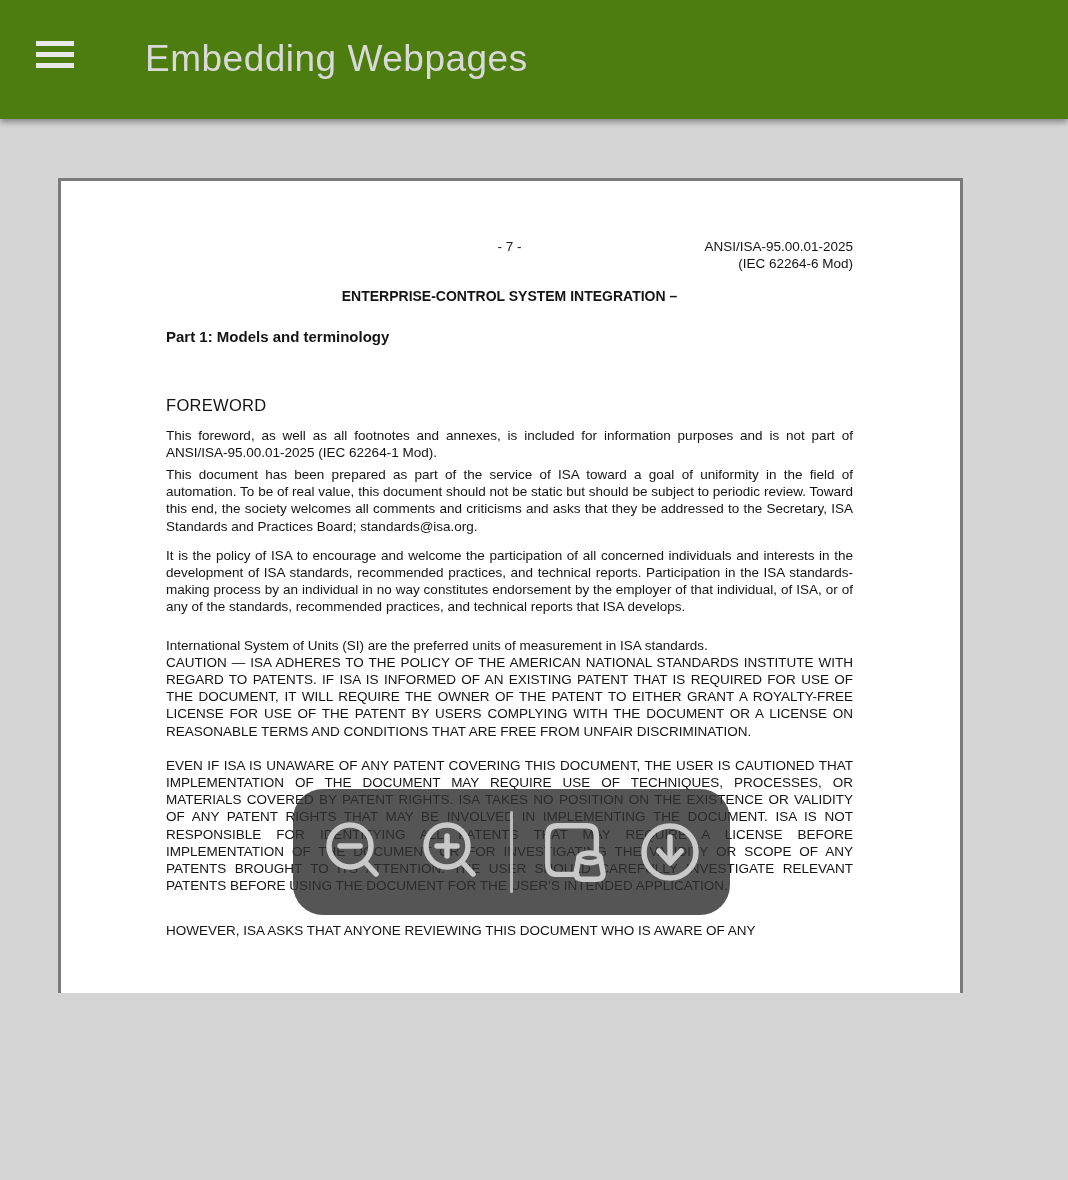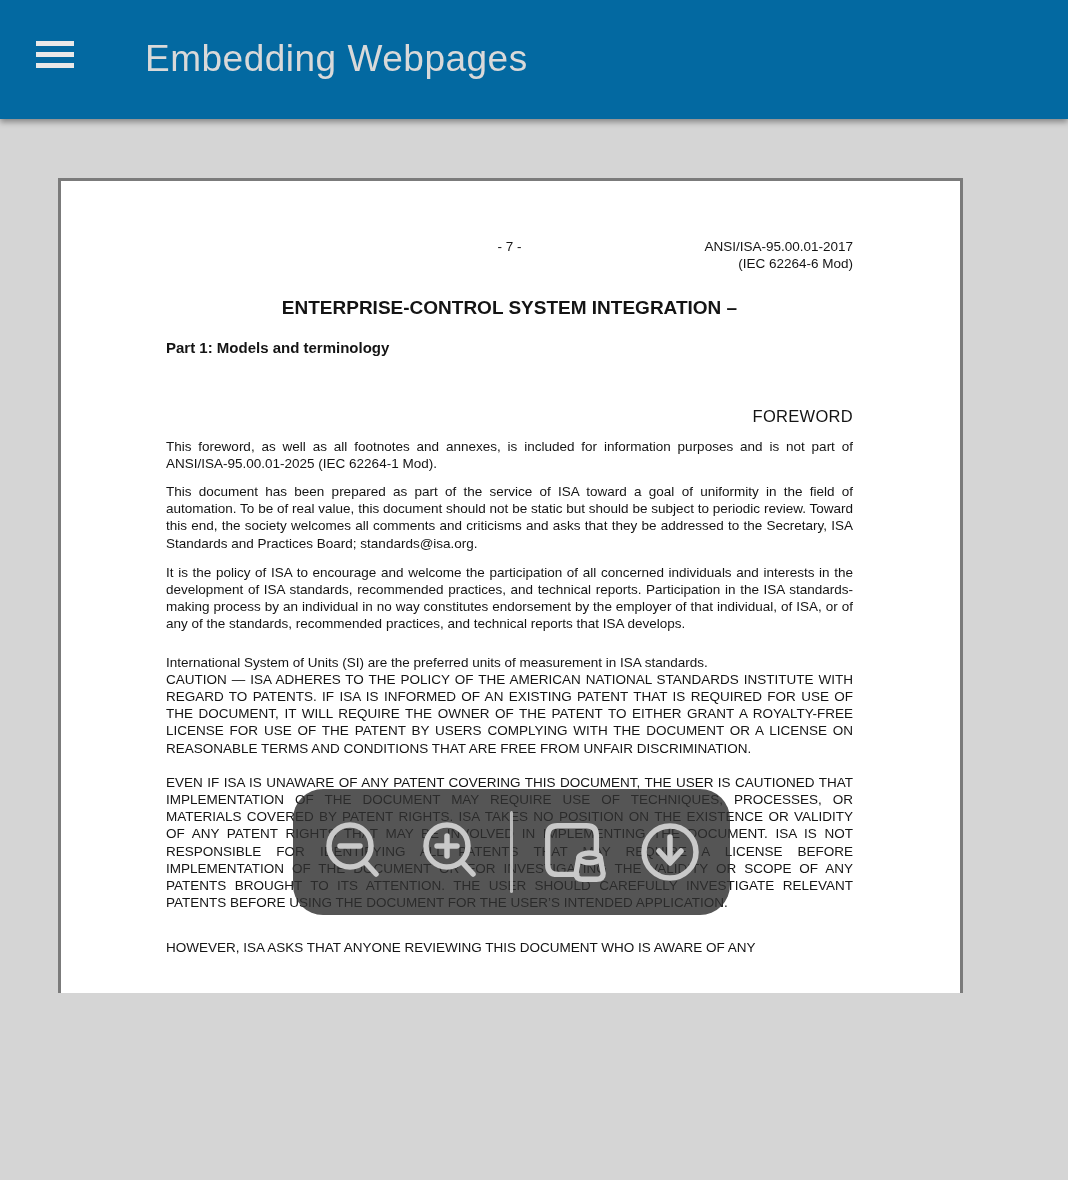--- a/index.html
+++ b/index.html
@@ -8,21 +8,21 @@
     position: relative;
     background: #d5d5d5;
     font-family: "Liberation Sans", sans-serif;
     overflow: hidden;
   }
 
   
   .app-header {
     position: absolute; left: 0; top: 0; right: 0;
     height: 119px;
-    background: #0369a1;
+    background: #4d7c0f;
     box-shadow: 0 3px 6px rgba(0,0,0,0.38);
     display: flex; align-items: center;
     z-index: 5;
   }
   .menu-button {
     position: absolute; left: 24px; top: 30px;
     width: 62px; height: 48px;
     background: transparent; border: none; cursor: pointer;
     display: flex; flex-direction: column; justify-content: center; gap: 6px;
     padding: 0 12px;
@@ -54,26 +54,26 @@
     font-size: 13.5px;
     line-height: 17.2px;
     overflow: hidden;
   }
   .page-header-row { position: relative; height: 38px; }
   .page-number { text-align: center; }
   .doc-ref {
     position: absolute; right: 0; top: 0;
     text-align: right; line-height: 17px; white-space: nowrap;
   }
-  .doc-title-1 { text-align: center; font-weight: bold; font-size: 19px; margin-top: 23px; }
+  .doc-title-1 { text-align: center; font-weight: bold; font-size: 14px; margin-top: 12px; }
   .doc-title-2 { font-weight: bold; font-size: 15px; margin-top: 23px; }
-  .section-heading { text-align: right; font-size: 16.5px; margin-top: 52px; font-weight: 400; letter-spacing: 0.3px; }
+  .section-heading { text-align: left; font-size: 16.5px; margin-top: 52px; font-weight: 400; letter-spacing: 0.3px; }
   .pdf-page p { text-align: justify; }
   .p0 { margin-top: 12px; }
-  .p1 { margin-top: 11px; }
+  .p1 { margin-top: 5px; }
   .p2 { margin-top: 12px; }
   .p3 { margin-top: 21px; }
   .p4 { margin-top: 0; }
   .p5 { margin-top: 17px; }
   .p6 { margin-top: 28px; }
 
   
   .pdf-toolbar {
     position: absolute; left: 293px; top: 789px;
     width: 437px; height: 126px;
@@ -108,21 +108,21 @@
     <span class="bar"></span>
   </button>
   <h1 class="app-title">Embedding Webpages</h1>
 </header>
 
 <div class="viewer-frame">
   <div class="pdf-page">
     <div class="page-header-row">
       <div class="page-number">- 7 -</div>
       <div class="doc-ref">
-        <div>ANSI/ISA-95.00.01-2017</div>
+        <div>ANSI/ISA-95.00.01-2025</div>
         <div>(IEC 62264-6 Mod)</div>
       </div>
     </div>
     <div class="doc-title-1">ENTERPRISE-CONTROL SYSTEM INTEGRATION –</div>
     <div class="doc-title-2">Part 1: Models and terminology</div>
     <div class="section-heading">FOREWORD</div>
     <p class="p0">This foreword, as well as all footnotes and annexes, is included for information purposes and is not part of ANSI/ISA-95.00.01-2025 (IEC 62264-1 Mod).</p>
     <p class="p1">This document has been prepared as part of the service of ISA toward a goal of uniformity in the field of automation. To be of real value, this document should not be static but should be subject to periodic review. Toward this end, the society welcomes all comments and criticisms and asks that they be addressed to the Secretary, ISA Standards and Practices Board; standards@isa.org.</p>
     <p class="p2">It is the policy of ISA to encourage and welcome the participation of all concerned individuals and interests in the development of ISA standards, recommended practices, and technical reports. Participation in the ISA standards-making process by an individual in no way constitutes endorsement by the employer of that individual, of ISA, or of any of the standards, recommended practices, and technical reports that ISA develops.</p>
     <p class="p3">International System of Units (SI) are the preferred units of measurement in ISA standards.</p>

